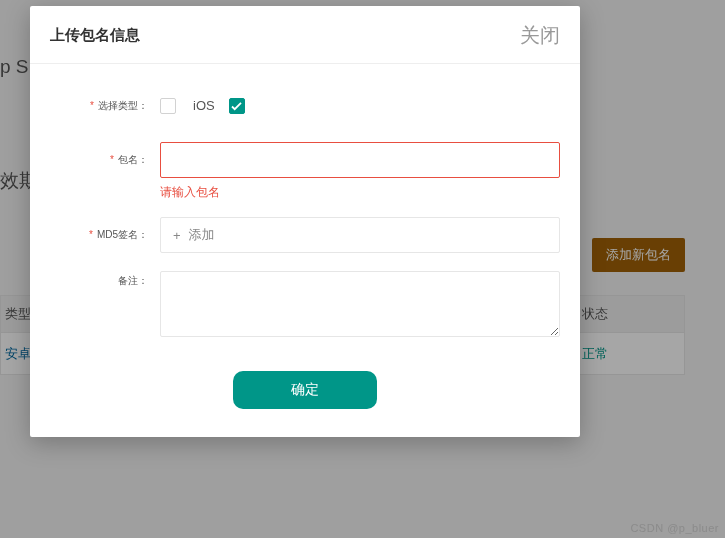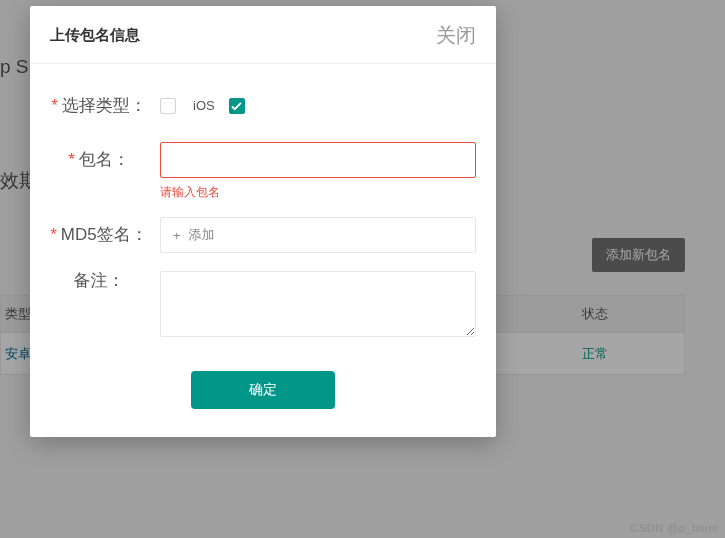--- a/index.html
+++ b/index.html
@@ -24,21 +24,21 @@
     }
     .bg-label {
       position: absolute;
       font-size: 19px;
       color: #555;
     }
     .bg-btn {
       position: absolute;
       right: 40px;
       top: 238px;
-      background: #737373;
+      background: #a16207;
       color: #fff;
       font-size: 13px;
       padding: 8px 14px;
       border-radius: 2px;
     }
     .bg-header {
       position: absolute;
       top: 295px;
       left: 0;
       right: 40px;
@@ -61,21 +61,21 @@
       height: 42px;
       display: flex;
       align-items: center;
       font-size: 13px;
       color: #009688;
     }
     .modal {
       position: absolute;
       top: 6px;
       left: 30px;
-      width: 466px;
+      width: 550px;
       background: #fff;
       border-radius: 2px;
       box-shadow: 0 6px 24px rgba(0,0,0,0.25);
     }
     .modal-header {
       display: flex;
       justify-content: space-between;
       align-items: center;
       padding: 16px 20px 14px;
       border-bottom: 1px solid #eee;
@@ -93,22 +93,22 @@
     .modal-body {
       padding: 24px 20px 20px;
     }
     .form-row {
       display: flex;
       align-items: flex-start;
       margin-bottom: 18px;
     }
     .form-label {
       width: 110px;
-      text-align: center;
-      font-size: 17px;
+      text-align: right;
+      font-size: 10px;
       color: #555;
       padding-right: 12px;
       line-height: 36px;
       flex-shrink: 0;
     }
     .required {
       color: #e84e40;
       margin-right: 4px;
     }
     .form-control {
@@ -183,21 +183,21 @@
     }
     .modal-footer {
       display: flex;
       justify-content: center;
       padding-bottom: 28px;
     }
     .btn-primary {
       background: #009688;
       color: #fff;
       border: none;
-      border-radius: 4px;
+      border-radius: 10px;
       font-size: 14px;
       padding: 10px 58px;
       cursor: pointer;
       text-align: right;
     }
     .watermark {
       position: absolute;
       right: 6px;
       bottom: 4px;
       font-size: 11px;

